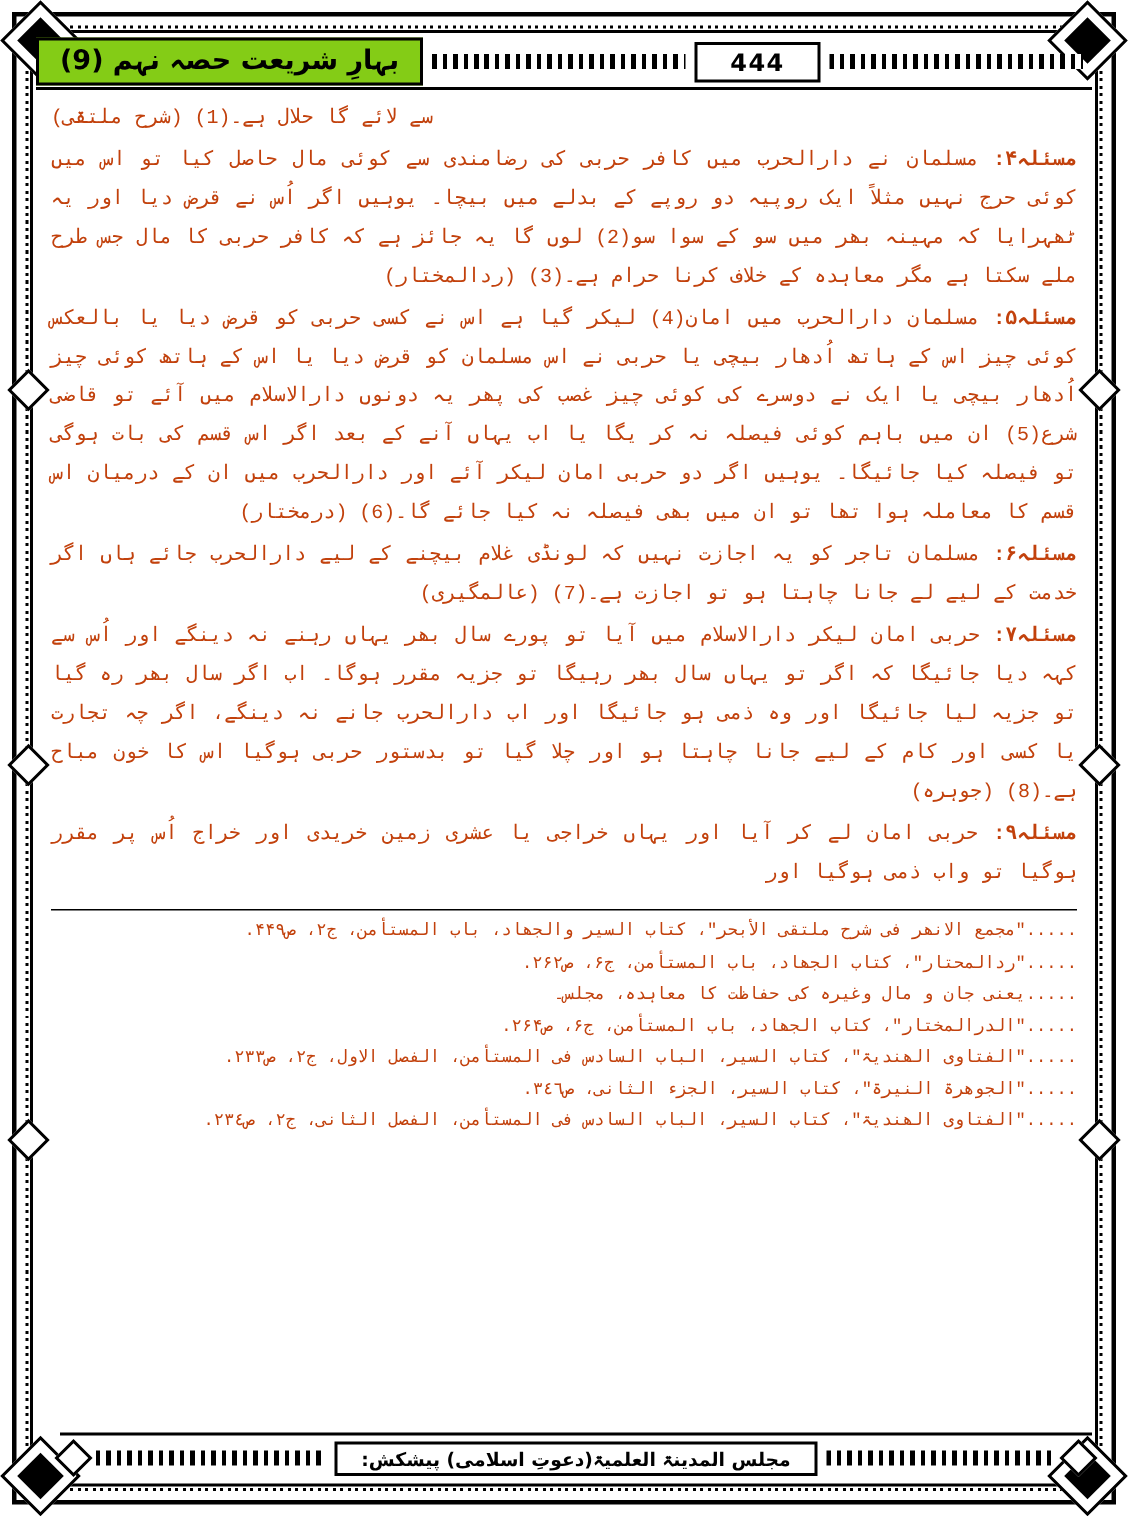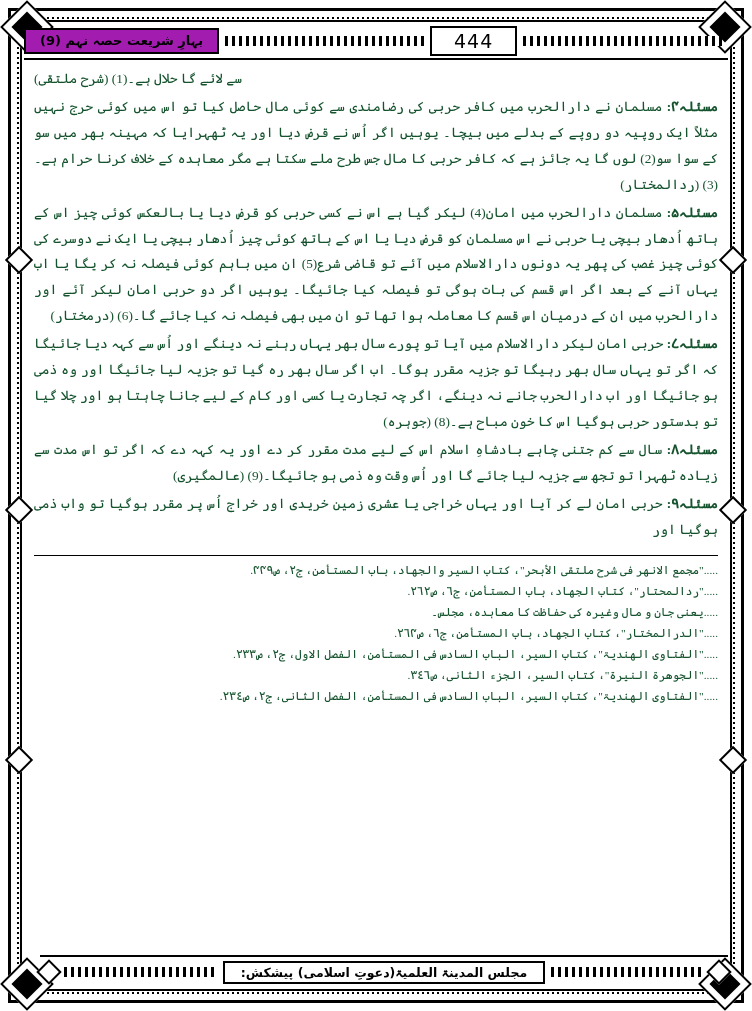--- a/index.html
+++ b/index.html
@@ -80,53 +80,53 @@
     position: absolute;
     left: 24px; right: 24px; top: 24px;
     height: 34px;
     display: flex;
     align-items: center;
     justify-content: space-between;
     border-bottom: 2px solid #000;
   }
   .hdr-cell {
     border: 2px solid #000;
-    background: #a21caf;
+    background: #84cc16;
     padding: 2px 14px;
-    font-size: 13px;
+    font-size: 18px;
     font-weight: bold;
     white-space: nowrap;
     line-height: 1.35;
   }
   .hdr-left { margin-right: 4px; }
   .hdr-page {
     border: 2px solid #000;
     padding: 2px 22px;
-    font-size: 19px;
-    font-weight: normal;
+    font-size: 16px;
+    font-weight: bold;
     letter-spacing: 1px;
   }
   .hdr-chain {
     flex: 1;
     height: 10px;
     margin: 0 6px;
     background-image: repeating-linear-gradient(90deg, #000 0px, #000 3px, #fff 3px, #fff 7px);
   }
 
   
   .content {
     position: absolute;
     left: 34px; right: 34px; top: 66px;
     bottom: 66px;
     direction: rtl;
     text-align: justify;
-    font-family: Liberation Serif, serif;
+    font-family: Liberation Mono, monospace;
     font-size: 13.3px;
     line-height: 1.95;
-    color: #14532d;
+    color: #c2410c;
   }
   .para {
     margin: 0 0 2px 0;
     text-align: justify;
     text-justify: inter-word;
   }
   .para.first { text-align: left; direction: rtl; }
   .lead {
     font-weight: bold;
   }
@@ -225,30 +225,30 @@
     <p class="para">
       <span class="lead">مسئلہ۴:</span>
       <span>مسلمان نے دارالحرب میں کافر حربی کی رضامندی سے کوئی مال حاصل کیا تو اس میں کوئی حرج نہیں مثلاً ایک روپیہ دو روپے کے بدلے میں بیچا۔ یوہیں اگر اُس نے قرض دیا اور یہ ٹھہرایا کہ مہینہ بھر میں سو کے سوا سو(2) لوں گا یہ جائز ہے کہ کافر حربی کا مال جس طرح ملے سکتا ہے مگر معاہدہ کے خلاف کرنا حرام ہے۔(3) (ردالمختار)</span>
     </p>
 
     <p class="para">
       <span class="lead">مسئلہ۵:</span>
       <span>مسلمان دارالحرب میں امان(4) لیکر گیا ہے اس نے کسی حربی کو قرض دیا یا بالعکس کوئی چیز اس کے ہاتھ اُدھار بیچی یا حربی نے اس مسلمان کو قرض دیا یا اس کے ہاتھ کوئی چیز اُدھار بیچی یا ایک نے دوسرے کی کوئی چیز غصب کی پھر یہ دونوں دارالاسلام میں آئے تو قاضی شرع(5) ان میں باہم کوئی فیصلہ نہ کر یگا یا اب یہاں آنے کے بعد اگر اس قسم کی بات ہوگی تو فیصلہ کیا جائیگا۔ یوہیں اگر دو حربی امان لیکر آئے اور دارالحرب میں ان کے درمیان اس قسم کا معاملہ ہوا تھا تو ان میں بھی فیصلہ نہ کیا جائے گا۔(6) (درمختار)</span>
     </p>
 
+    <p class="para">
+      <span class="lead">مسئلہ۶:</span>
+      <span>مسلمان تاجر کو یہ اجازت نہیں کہ لونڈی غلام بیچنے کے لیے دارالحرب جائے ہاں اگر خدمت کے لیے لے جانا چاہتا ہو تو اجازت ہے۔(7) (عالمگیری)</span>
+    </p>
 
     <p class="para">
       <span class="lead">مسئلہ۷:</span>
       <span>حربی امان لیکر دارالاسلام میں آیا تو پورے سال بھر یہاں رہنے نہ دینگے اور اُس سے کہہ دیا جائیگا کہ اگر تو یہاں سال بھر رہیگا تو جزیہ مقرر ہوگا۔ اب اگر سال بھر رہ گیا تو جزیہ لیا جائیگا اور وہ ذمی ہو جائیگا اور اب دارالحرب جانے نہ دینگے، اگر چہ تجارت یا کسی اور کام کے لیے جانا چاہتا ہو اور چلا گیا تو بدستور حربی ہوگیا اس کا خون مباح ہے۔(8) (جوہرہ)</span>
     </p>
 
-    <p class="para">
-      <span class="lead">مسئلہ۸:</span>
-      <span>سال سے کم جتنی چاہے بادشاہِ اسلام اس کے لیے مدت مقرر کر دے اور یہ کہہ دے کہ اگر تو اس مدت سے زیادہ ٹھہرا تو تجھ سے جزیہ لیا جائے گا اور اُس وقت وہ ذمی ہو جائیگا۔(9) (عالمگیری)</span>
-    </p>
 
     <p class="para">
       <span class="lead">مسئلہ۹:</span>
       <span>حربی امان لے کر آیا اور یہاں خراجی یا عشری زمین خریدی اور خراج اُس پر مقرر ہوگیا تو واب ذمی ہوگیا اور</span>
     </p>
 
     <hr class="rule">
 
     <div class="footnotes">
       <p class="fn">

